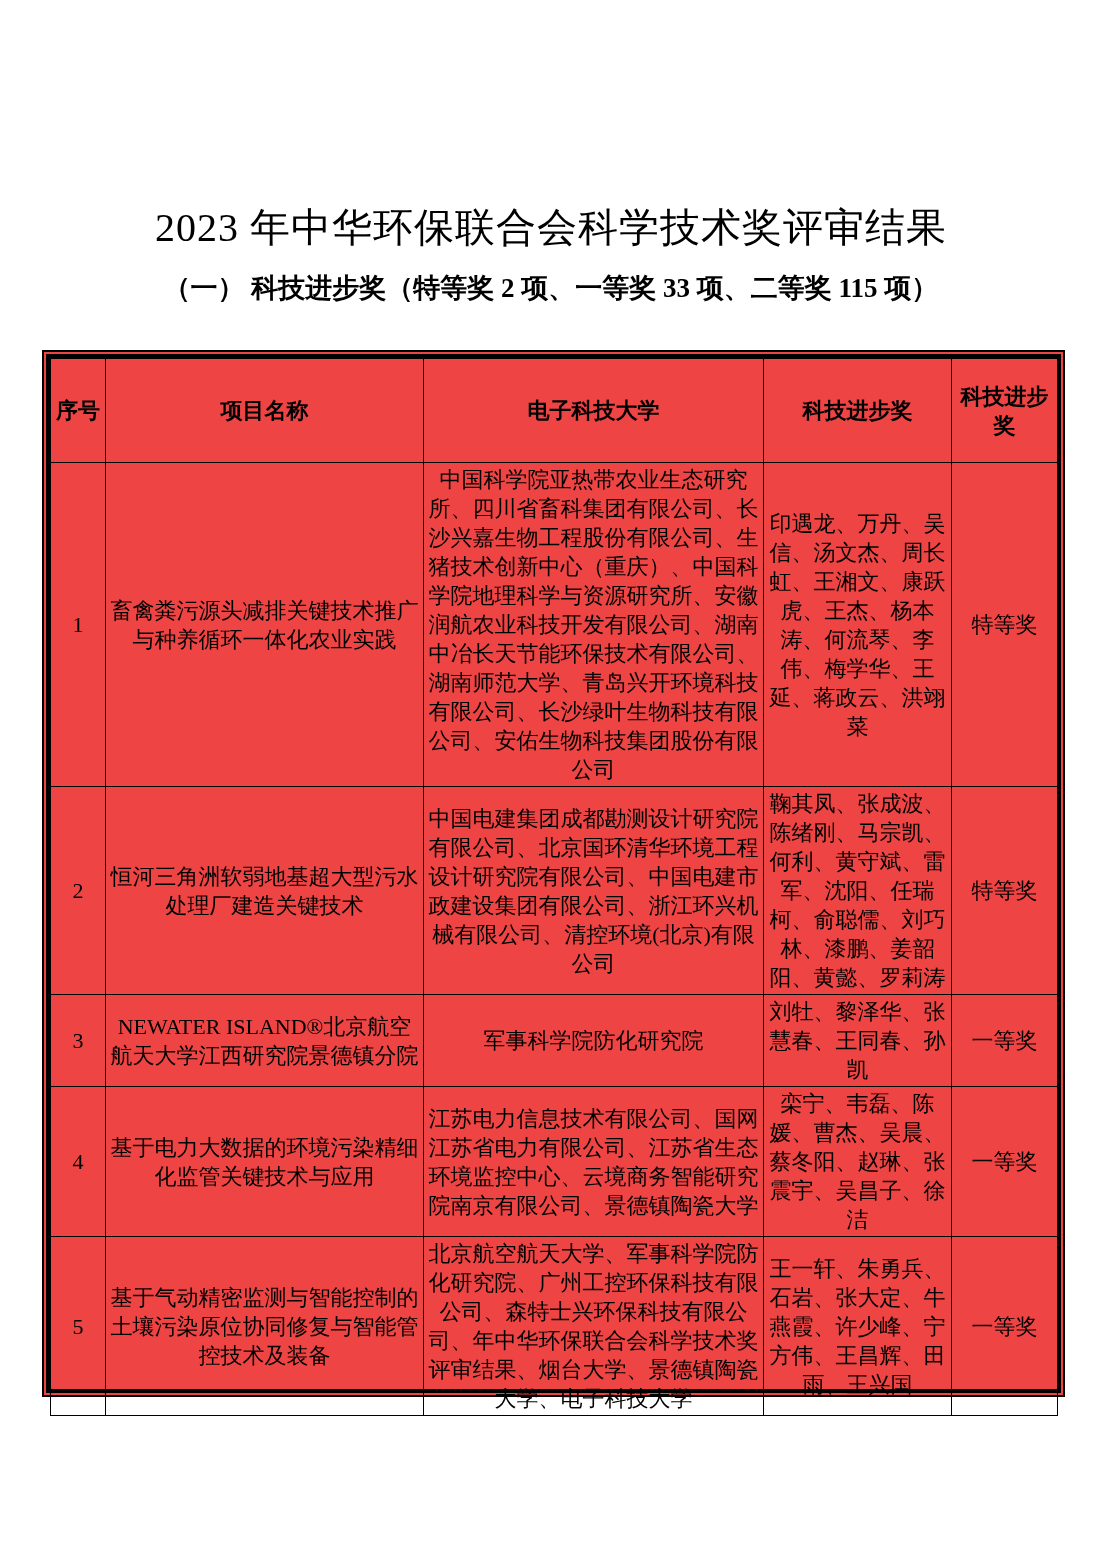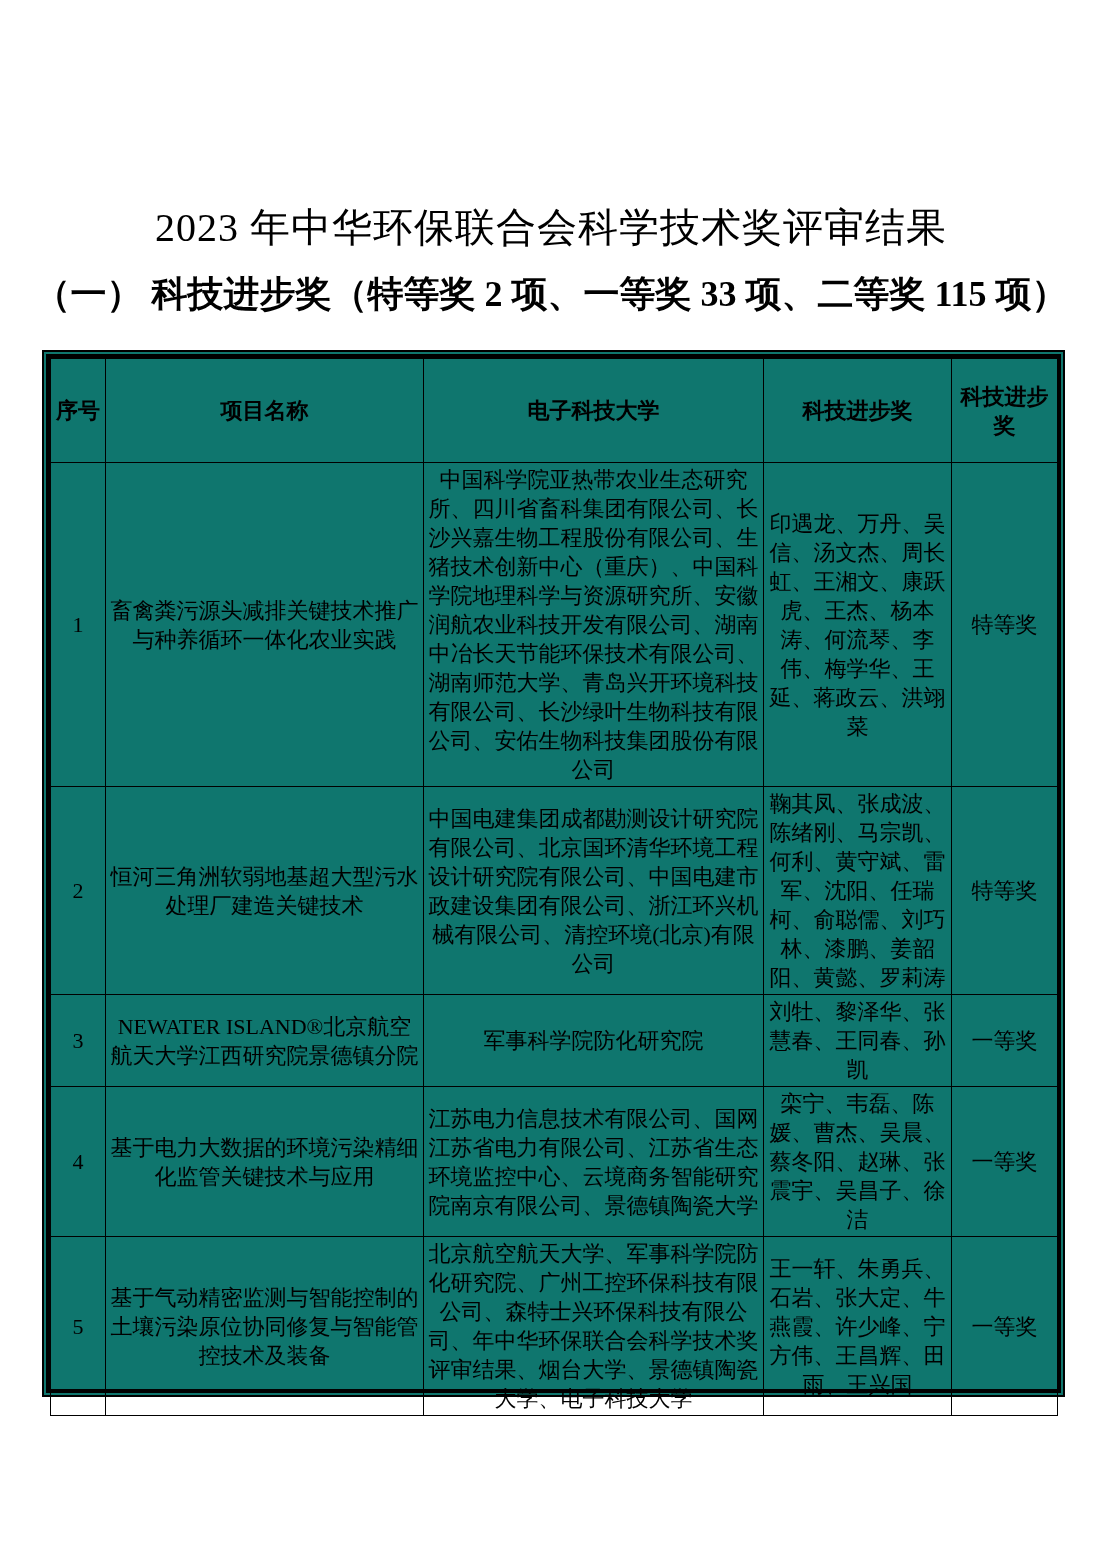--- a/index.html
+++ b/index.html
@@ -26,34 +26,34 @@
     letter-spacing: 1px;
     white-space: nowrap;
     margin-top: 24px;
   }
   .doc-subtitle {
     position: absolute;
     top: 270px;
     left: 0;
     width: 100%;
     text-align: center;
-    font-size: 36px;
+    font-size: 27px;
     font-weight: bold;
     white-space: nowrap;
   }
   .table-outer {
     position: absolute;
     left: 42px;
     top: 350px;
     width: 1023px;
     height: 1047px;
     box-sizing: border-box;
     border: 2px solid #000;
     padding: 2px;
-    background: #0f766e;
+    background: #ef4444;
   }
   .table-inner {
     width: 100%;
     height: 100%;
     box-sizing: border-box;
     border: 4px solid #000;
   }
   table.awards {
     width: 100%;
     height: 100%;

